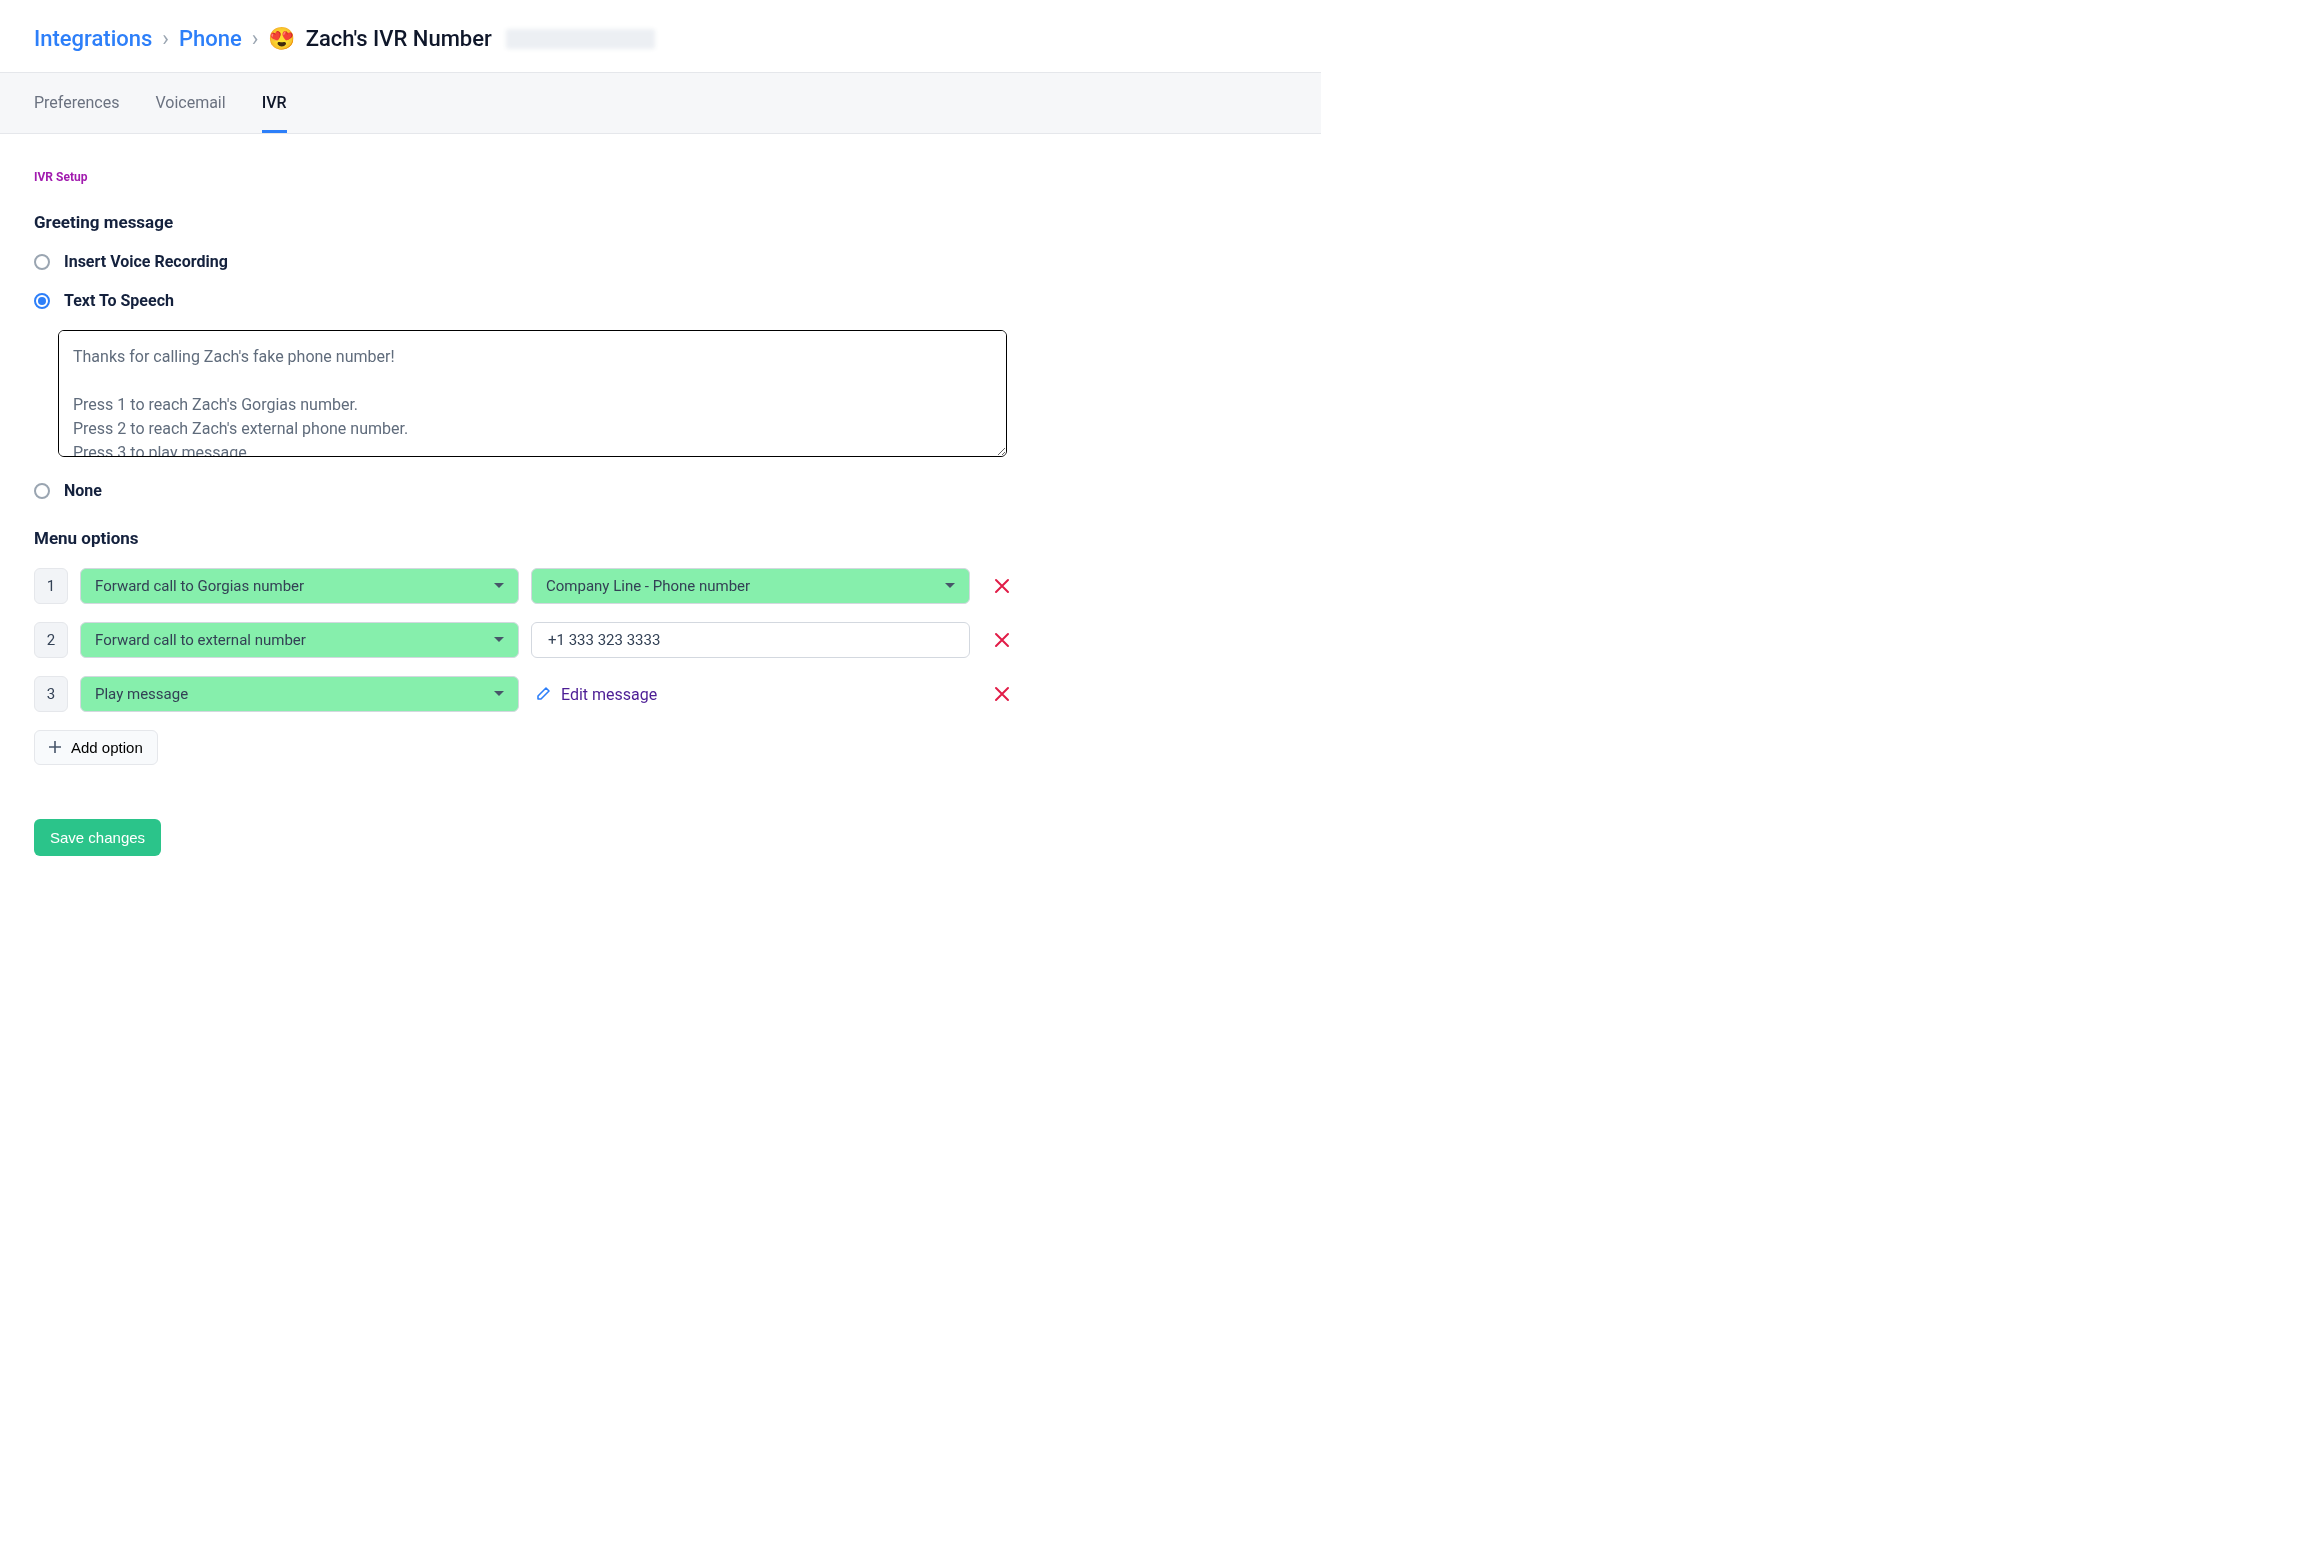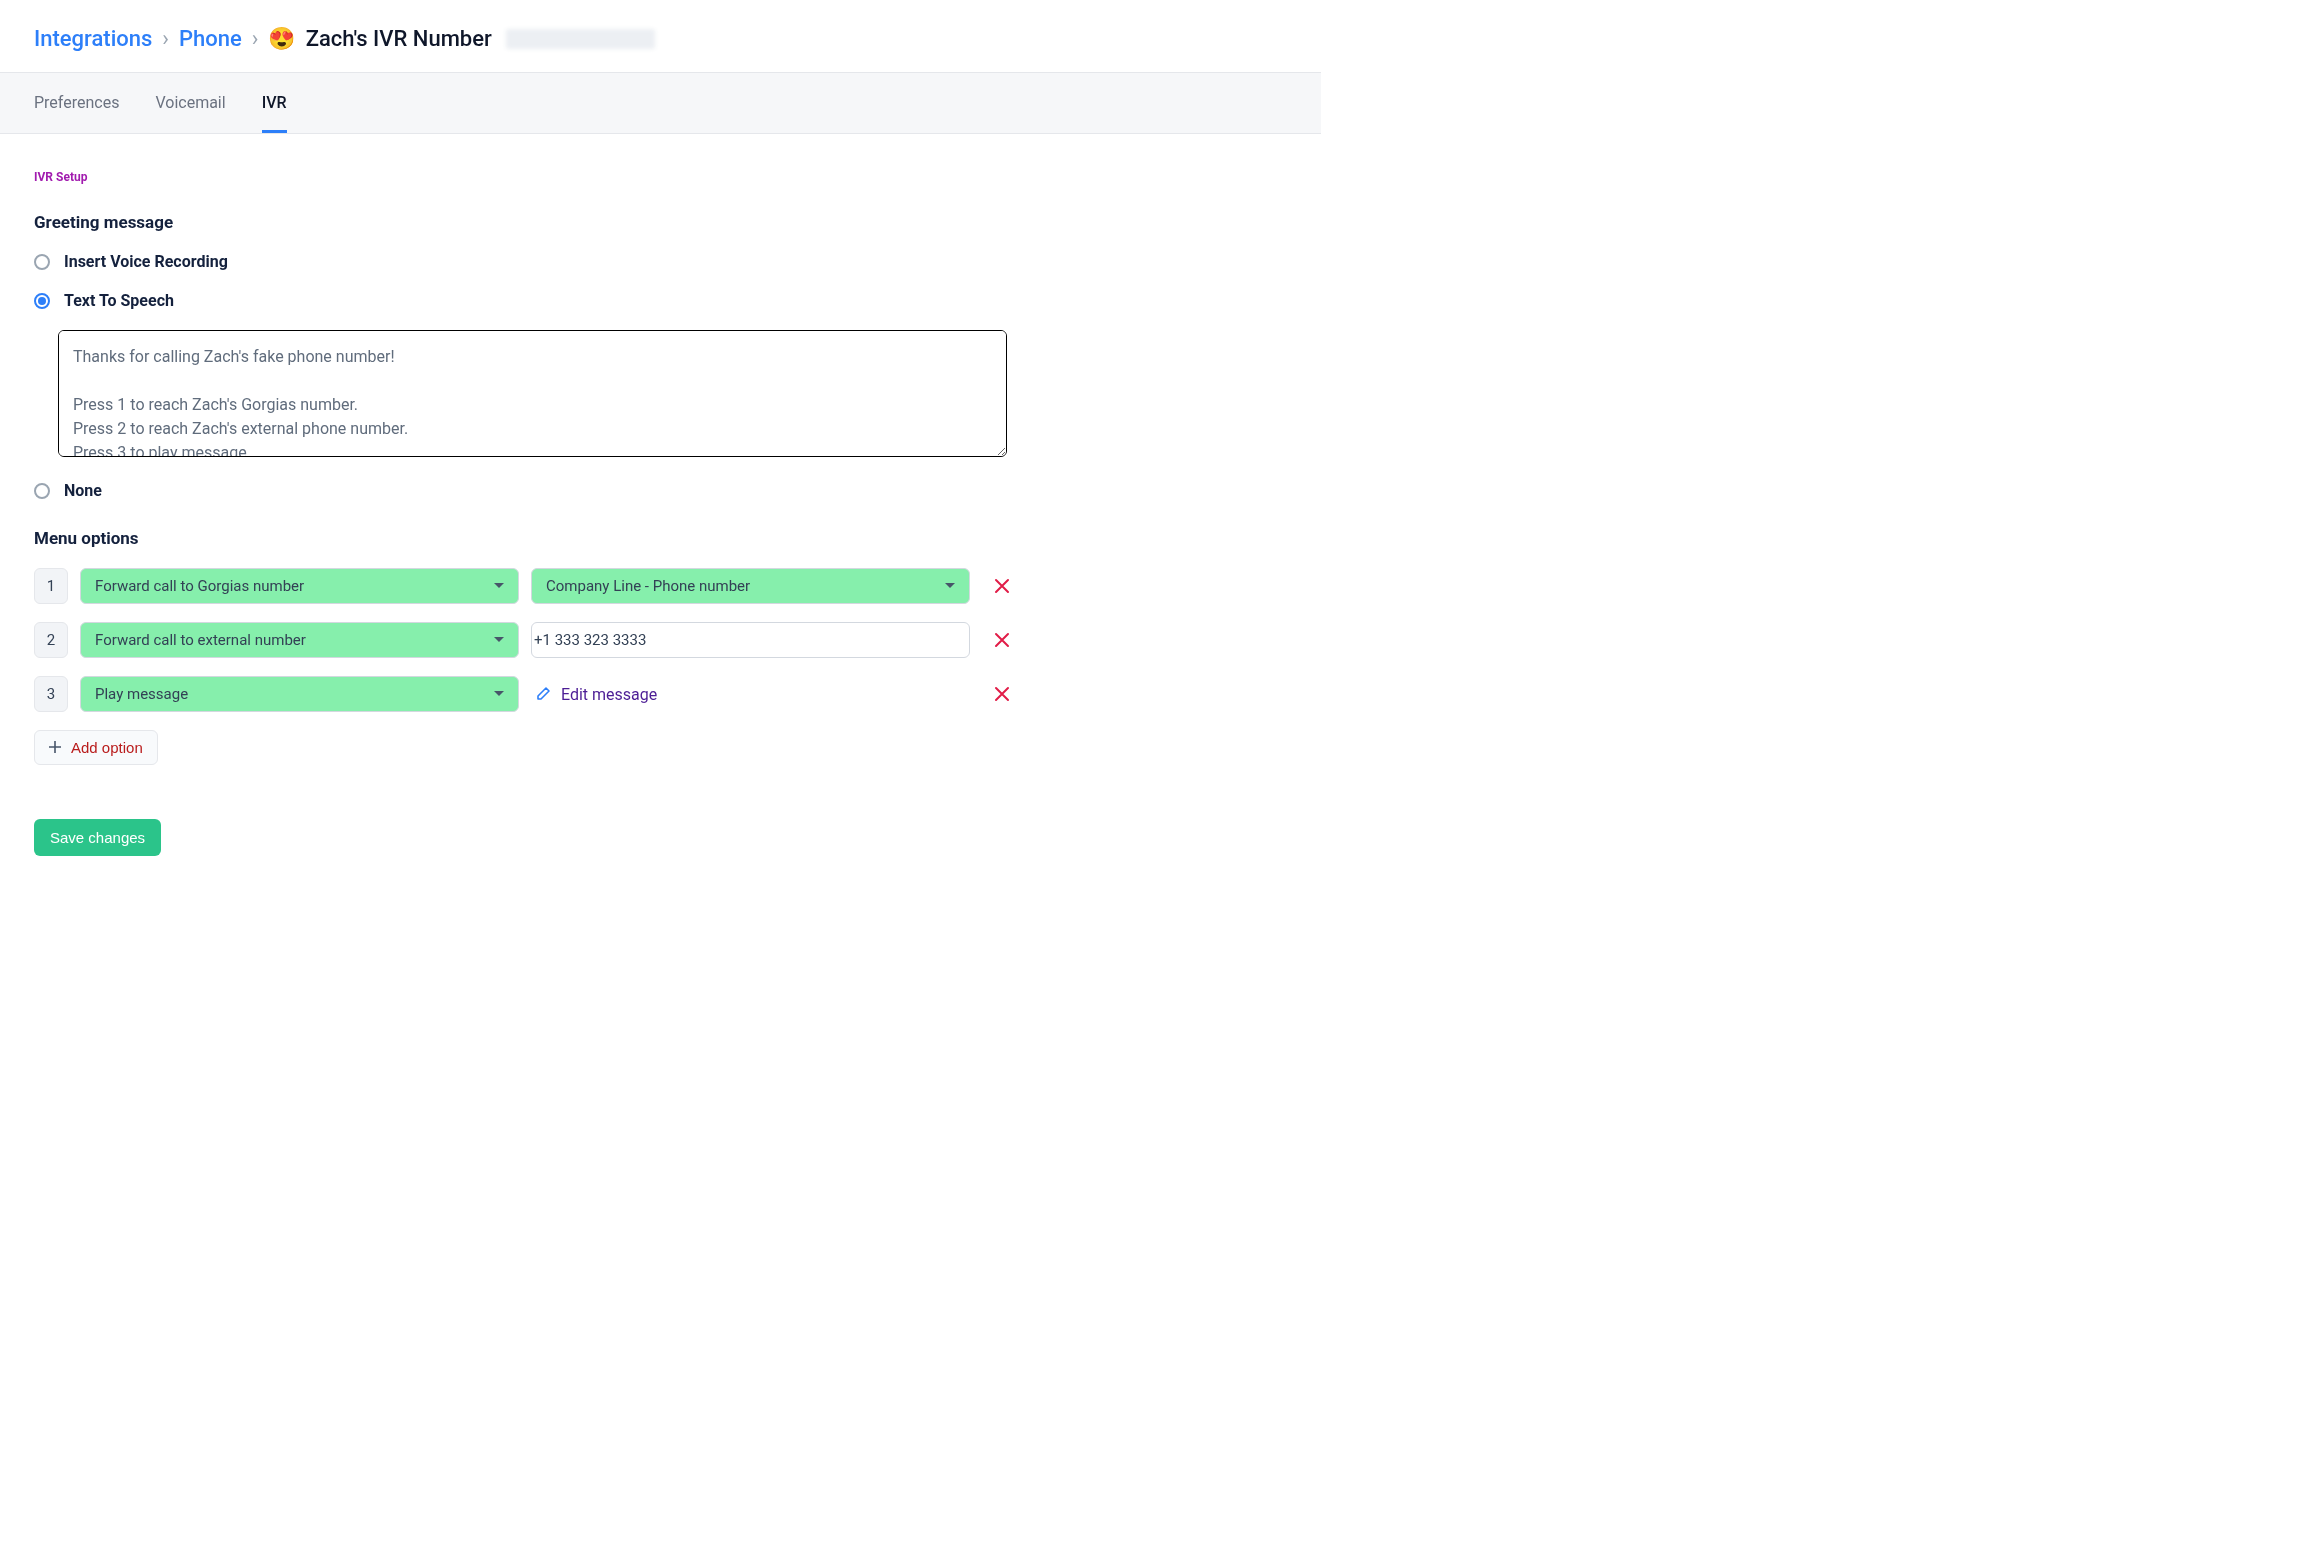--- a/index.html
+++ b/index.html
@@ -33,26 +33,26 @@
 
   .textarea { width: 949px; min-height: 127px; margin-left: 24px; margin-bottom: 20px; padding: 14px 14px; border: 1px solid #000000; border-radius: 6px; font-family: inherit; font-size: 16px; line-height: 1.5; color: #606c7c; resize: both; }
 
   
   .menu-section { margin-top: 10px; }
   .row { display: flex; align-items: center; gap: 12px; margin-bottom: 18px; }
   .numbox { width: 34px; height: 36px; display: flex; align-items: center; justify-content: center; background: #f2f4f7; border: 1px solid #e5e7eb; border-radius: 6px; font-size: 15px; color: #334155; }
   .select { position: relative; width: 439px; height: 36px; border: 1px solid #d3d8df; border-radius: 6px; background: #86efac; display: flex; align-items: center; padding: 0 32px 0 14px; font-size: 15px; color: #334155; cursor: pointer; }
   .select .caret { position: absolute; right: 14px; top: 50%; transform: translateY(-50%); }
   .caret svg { display: block; }
-  .textin { width: 439px; height: 36px; border: 1px solid #d3d8df; border-radius: 6px; padding: 0 2px; font-size: 15px; color: #334155; font-family: inherit; }
+  .textin { width: 439px; height: 36px; border: 1px solid #d3d8df; border-radius: 6px; padding: 0 16px; font-size: 15px; color: #334155; font-family: inherit; }
   .editlink { display: inline-flex; align-items: center; gap: 10px; color: #4c1d95; font-size: 16px; cursor: pointer; margin-left: 6px; }
   .delete-icon { cursor: pointer; margin-left: 12px; display: inline-flex; }
   .delete-icon svg { display: block; }
 
-  .add-btn { display: inline-flex; align-items: center; gap: 10px; padding: 8px 14px; border: 1px solid #e5e7eb; border-radius: 6px; background: #f8fafc; font-size: 15px; color: #b91c1c; cursor: pointer; }
+  .add-btn { display: inline-flex; align-items: center; gap: 10px; padding: 8px 14px; border: 1px solid #e5e7eb; border-radius: 6px; background: #f8fafc; font-size: 15px; color: #000000; cursor: pointer; }
 
   .save-btn { margin-top: 54px; display: inline-flex; align-items: center; padding: 10px 16px; background: #2bc48a; color: #fff; border: none; border-radius: 6px; font-size: 15px; font-weight: 500; cursor: pointer; }
 </style>
 </head>
 <body>
 
 <div class="page">
 
   <div class="breadcrumb">
     <a class="link">Integrations</a>

